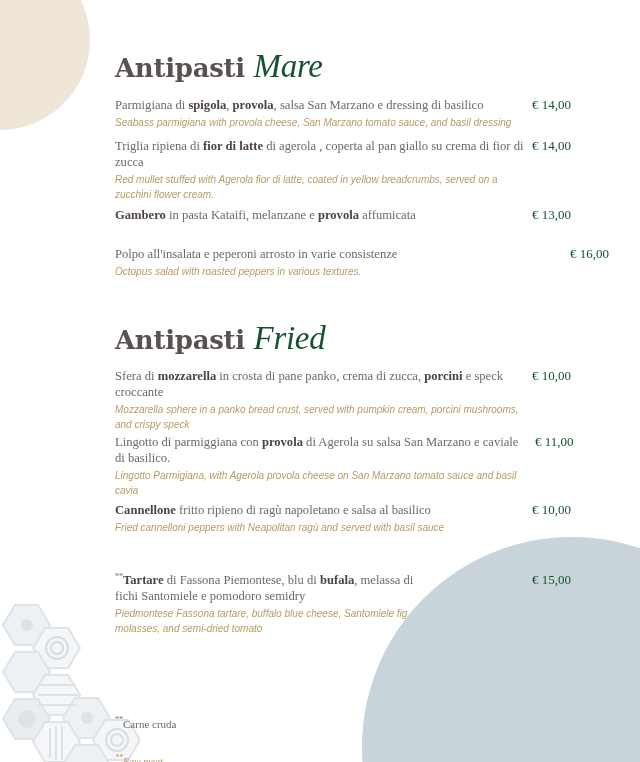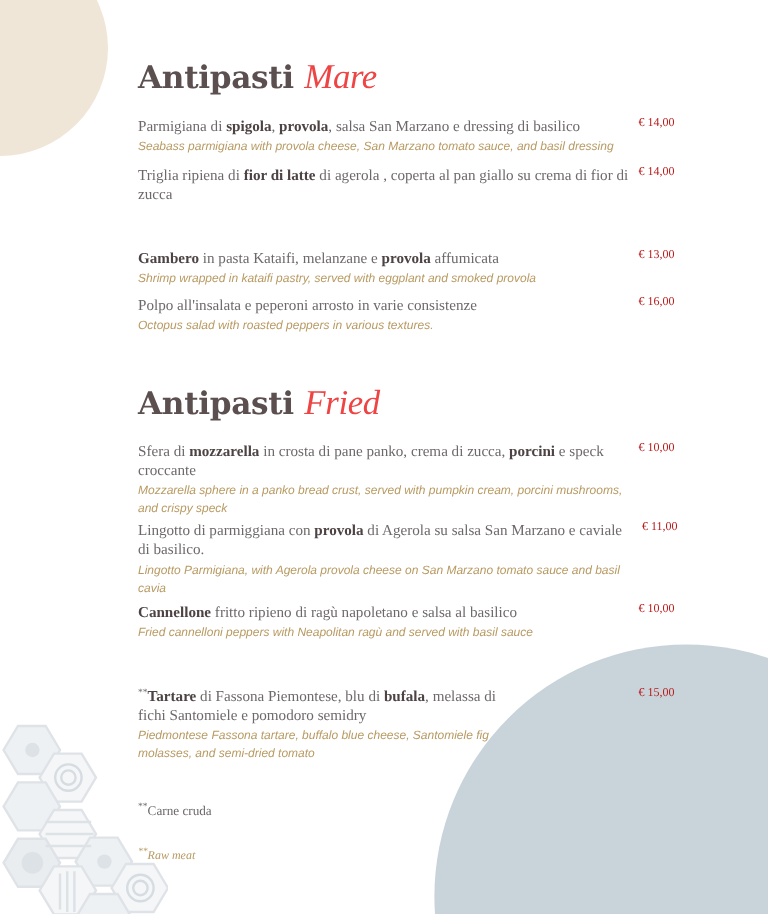--- a/index.html
+++ b/index.html
@@ -18,32 +18,32 @@
       border-radius: 50%; background: #c8d4da;
     }
     .hexes { position: absolute; left: 0; top: 600px; width: 140px; height: 162px; }
     .section-title {
       position: absolute; left: 115px; margin: 0;
       font-family: "DejaVu Serif", "Liberation Serif", serif;
       font-weight: bold; font-size: 26px; color: #5b4f4f; letter-spacing: -0.3px;
     }
     .section-title .accent {
       font-family: "Liberation Serif", serif; font-style: italic; font-weight: normal;
-      color: #ef4444; font-size: 29px;
+      color: #14532d; font-size: 33px;
     }
     .item { position: absolute; left: 115px; width: 410px; }
     .it { font-family: "Liberation Serif", serif; font-size: 12.6px; line-height: 16px; color: #6d6869; margin: 0; }
     .it b { color: #4e4344; }
     .en { font-family: Liberation Sans, sans-serif; font-style: italic; font-size: 10px; line-height: 15px; color: #b89a62; margin: 2px 0 0 0; }
     .price {
       position: absolute; left: 532px; font-family: "Liberation Serif", serif;
-      font-size: 10px; color: #b91c1c; white-space: nowrap;
+      font-size: 13px; color: #14532d; white-space: nowrap;
     }
     .sup { font-size: 8px; vertical-align: top; position: relative; top: -3px; }
-    .note { position: absolute; left: 115px; font-family: "Liberation Serif", serif; }
+    .note { position: absolute; left: 115px; font-family: "Liberation Serif", serif; margin-top: 48px; }
     .note.it-note { top: 670px; font-size: 11px; color: #6d6869; }
     .note.en-note { top: 708px; font-size: 10px; font-style: italic; color: #b89a62; }
   </style>
 </head>
 <body>
 
 <div class="circle-beige"></div>
 <div class="circle-blue"></div>
 
 <svg class="hexes" viewBox="0 0 140 162">
@@ -85,34 +85,34 @@
 </h1>
 
 <div class="item" style="top:97px;">
   <p class="it"><span>Parmigiana di </span><b>spigola</b><span>, </span><b>provola</b><span>, salsa San Marzano e dressing di basilico</span></p>
   <p class="en">Seabass parmigiana with provola cheese, San Marzano tomato sauce, and basil dressing</p>
 </div>
 <div class="price" style="top:97px;">€ 14,00</div>
 
 <div class="item" style="top:138px;">
   <p class="it"><span>Triglia ripiena di </span><b>fior di latte</b><span> di agerola , coperta al pan giallo su crema di fior di zucca</span></p>
+  <p class="en">Red mullet stuffed with Agerola fior di latte, coated in yellow breadcrumbs, served on a zucchini flower cream.</p>
 </div>
 <div class="price" style="top:138px;">€ 14,00</div>
 
 <div class="item" style="top:207px;">
   <p class="it"><b>Gambero</b><span> in pasta Kataifi, melanzane e </span><b>provola</b><span> affumicata</span></p>
-  <p class="en">Shrimp wrapped in kataifi pastry, served with eggplant and smoked provola</p>
 </div>
 <div class="price" style="top:207px;">€ 13,00</div>
 
 <div class="item" style="top:246px;">
   <p class="it"><span>Polpo all'insalata e peperoni arrosto in varie consistenze</span></p>
   <p class="en">Octopus salad with roasted peppers in various textures.</p>
 </div>
-<div class="price" style="top:246px;">€ 16,00</div>
+<div class="price" style="top:246px;margin-left:38px;">€ 16,00</div>
 
 <h1 class="section-title" style="top:320px;">
   <span>Antipasti</span>
   <span class="accent">Fried</span>
 </h1>
 
 <div class="item" style="top:368px;">
   <p class="it"><span>Sfera di </span><b>mozzarella</b><span> in crosta di pane panko, crema di zucca, </span><b>porcini</b><span> e speck croccante</span></p>
   <p class="en">Mozzarella sphere in a panko bread crust, served with pumpkin cream, porcini mushrooms, and crispy speck</p>
 </div>

